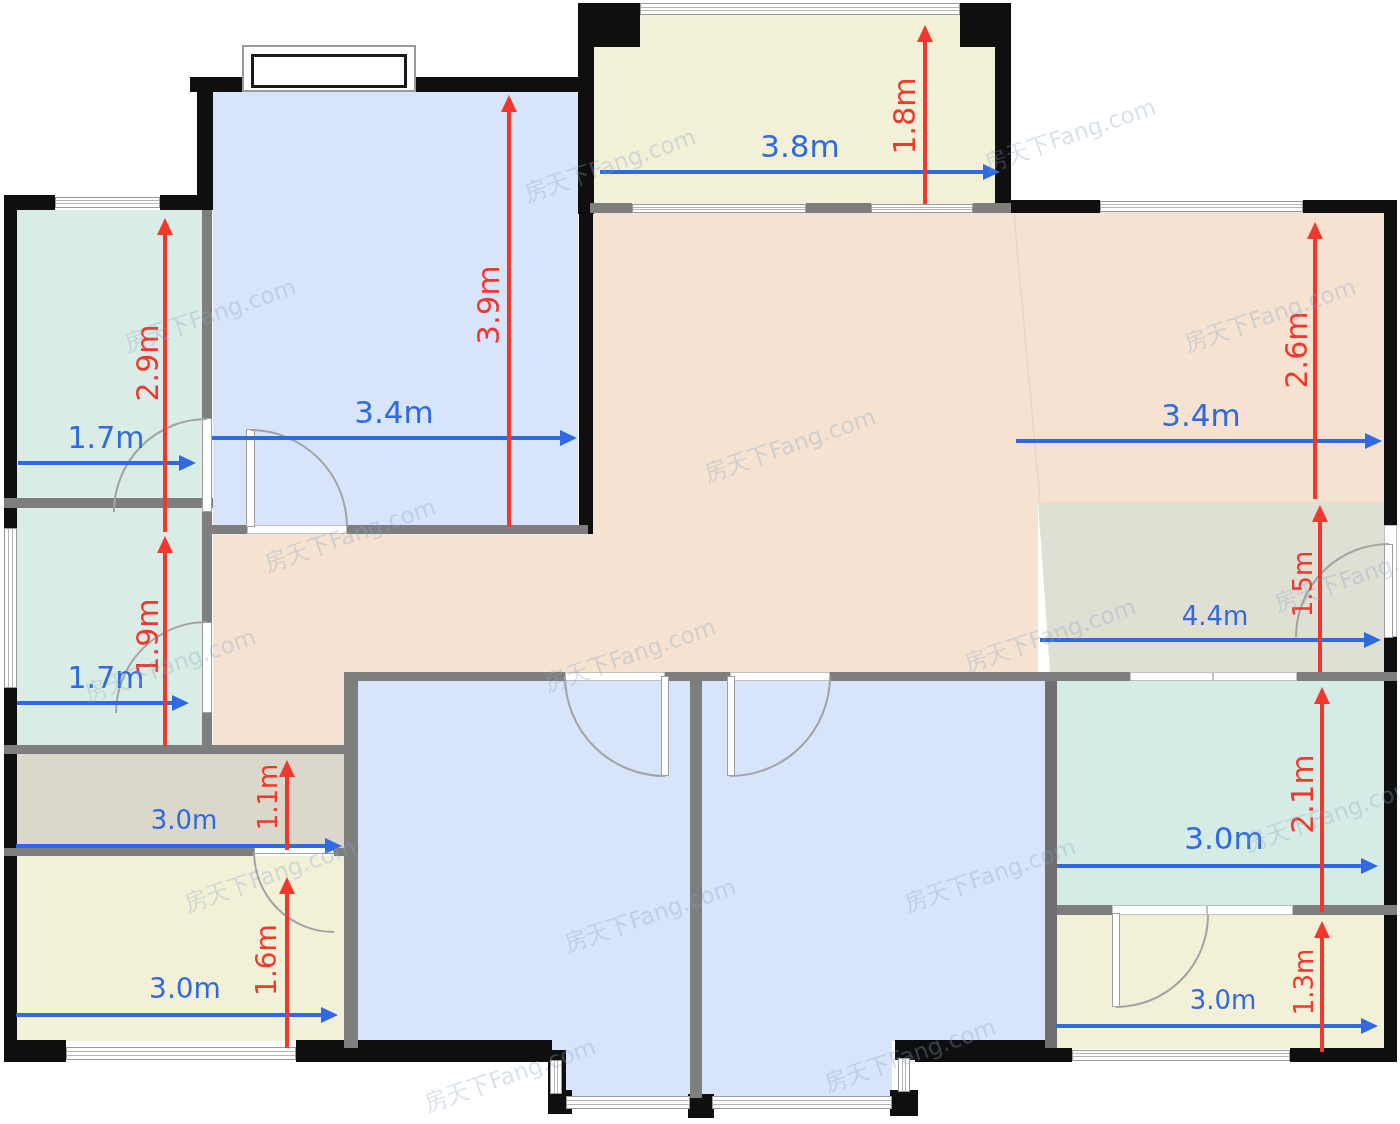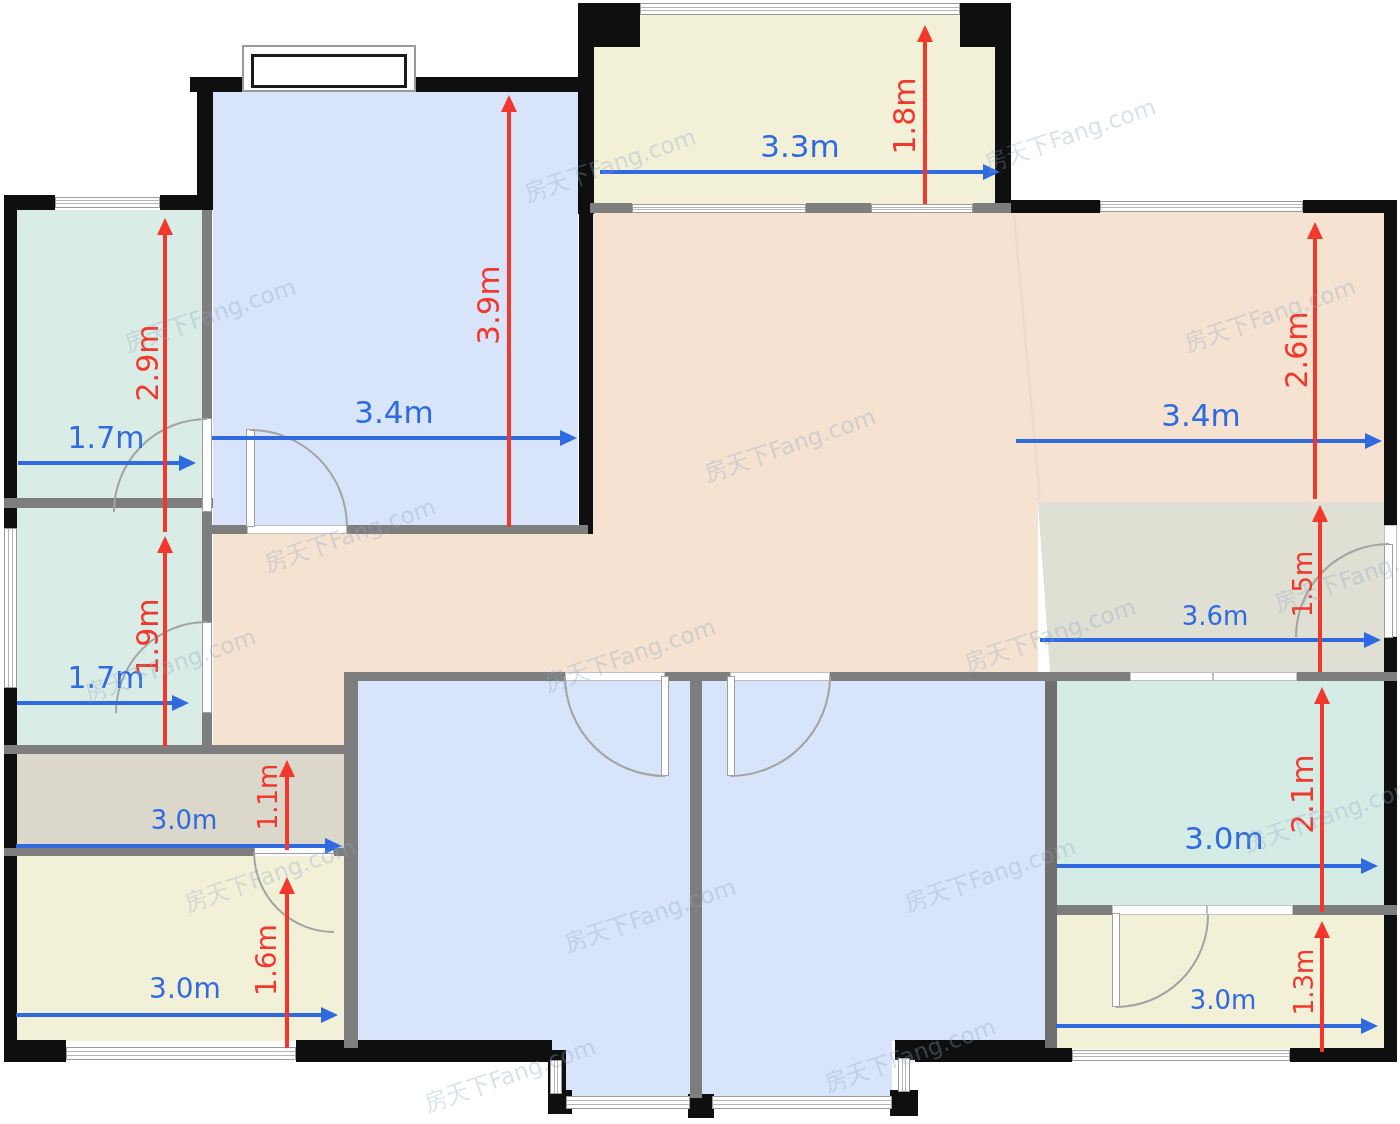--- a/index.html
+++ b/index.html
@@ -148,30 +148,30 @@
   </svg>
   <div id="dims-layer">
       <div class="dim-line-h" style="left: 18px; top: 461px; width: 166px; height: 4px; background: rgb(47, 106, 224);"></div>
       <div class="ah-r" style="left: 179px; top: 455px; width: 0px; height: 0px; color: rgb(47, 106, 224);"></div>
       <div class="dim-label" style="left: 106px; top: 437px; color: rgb(47, 106, 224); font-size: 30px; width: auto; height: auto;">1.7m</div>
       <div class="dim-line-h" style="left: 212px; top: 436px; width: 353px; height: 4px; background: rgb(47, 106, 224);"></div>
       <div class="ah-r" style="left: 560px; top: 430px; width: 0px; height: 0px; color: rgb(47, 106, 224);"></div>
       <div class="dim-label" style="left: 394px; top: 412px; color: rgb(47, 106, 224); font-size: 31px; width: auto; height: auto;">3.4m</div>
       <div class="dim-line-h" style="left: 600px; top: 170px; width: 388px; height: 4px; background: rgb(47, 106, 224);"></div>
       <div class="ah-r" style="left: 983px; top: 164px; width: 0px; height: 0px; color: rgb(47, 106, 224);"></div>
-      <div class="dim-label" style="left: 800px; top: 146px; color: rgb(47, 106, 224); font-size: 31px; width: auto; height: auto;">3.3m</div>
+      <div class="dim-label" style="left: 800px; top: 146px; color: rgb(47, 106, 224); font-size: 31px; width: auto; height: auto;">3.8m</div>
       <div class="dim-line-h" style="left: 1016px; top: 439px; width: 354px; height: 4px; background: rgb(47, 106, 224);"></div>
       <div class="ah-r" style="left: 1365px; top: 433px; width: 0px; height: 0px; color: rgb(47, 106, 224);"></div>
       <div class="dim-label" style="left: 1201px; top: 415px; color: rgb(47, 106, 224); font-size: 31px; width: auto; height: auto;">3.4m</div>
       <div class="dim-line-h" style="left: 17px; top: 701px; width: 160px; height: 4px; background: rgb(47, 106, 224);"></div>
       <div class="ah-r" style="left: 172px; top: 695px; width: 0px; height: 0px; color: rgb(47, 106, 224);"></div>
       <div class="dim-label" style="left: 106px; top: 677px; color: rgb(47, 106, 224); font-size: 30px; width: auto; height: auto;">1.7m</div>
       <div class="dim-line-h" style="left: 1040px; top: 638px; width: 329px; height: 4px; background: rgb(47, 106, 224);"></div>
       <div class="ah-r" style="left: 1364px; top: 632px; width: 0px; height: 0px; color: rgb(47, 106, 224);"></div>
-      <div class="dim-label" style="left: 1215px; top: 616px; color: rgb(47, 106, 224); font-size: 26px; width: auto; height: auto;">3.6m</div>
+      <div class="dim-label" style="left: 1215px; top: 616px; color: rgb(47, 106, 224); font-size: 26px; width: auto; height: auto;">4.4m</div>
       <div class="dim-line-h" style="left: 16px; top: 844px; width: 314px; height: 4px; background: rgb(47, 106, 224);"></div>
       <div class="ah-r" style="left: 325px; top: 838px; width: 0px; height: 0px; color: rgb(47, 106, 224);"></div>
       <div class="dim-label" style="left: 184px; top: 820px; color: rgb(47, 106, 224); font-size: 26px; width: auto; height: auto;">3.0m</div>
       <div class="dim-line-h" style="left: 16px; top: 1013px; width: 310px; height: 4px; background: rgb(47, 106, 224);"></div>
       <div class="ah-r" style="left: 321px; top: 1007px; width: 0px; height: 0px; color: rgb(47, 106, 224);"></div>
       <div class="dim-label" style="left: 185px; top: 988px; color: rgb(47, 106, 224); font-size: 28px; width: auto; height: auto;">3.0m</div>
       <div class="dim-line-h" style="left: 1057px; top: 864px; width: 309px; height: 4px; background: rgb(47, 106, 224);"></div>
       <div class="ah-r" style="left: 1361px; top: 858px; width: 0px; height: 0px; color: rgb(47, 106, 224);"></div>
       <div class="dim-label" style="left: 1224px; top: 838px; color: rgb(47, 106, 224); font-size: 31px; width: auto; height: auto;">3.0m</div>
       <div class="dim-line-h" style="left: 1056px; top: 1024px; width: 310px; height: 4px; background: rgb(47, 106, 224);"></div>

